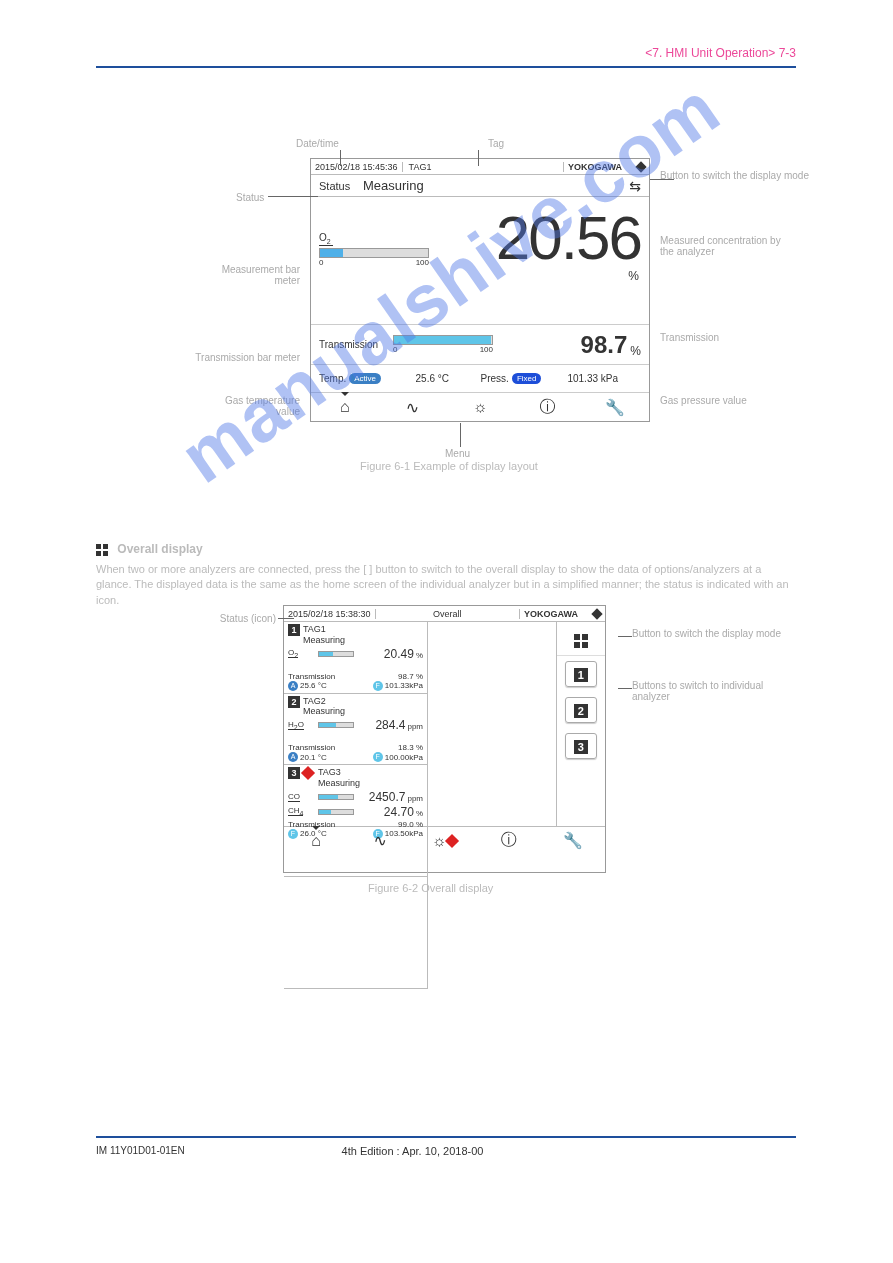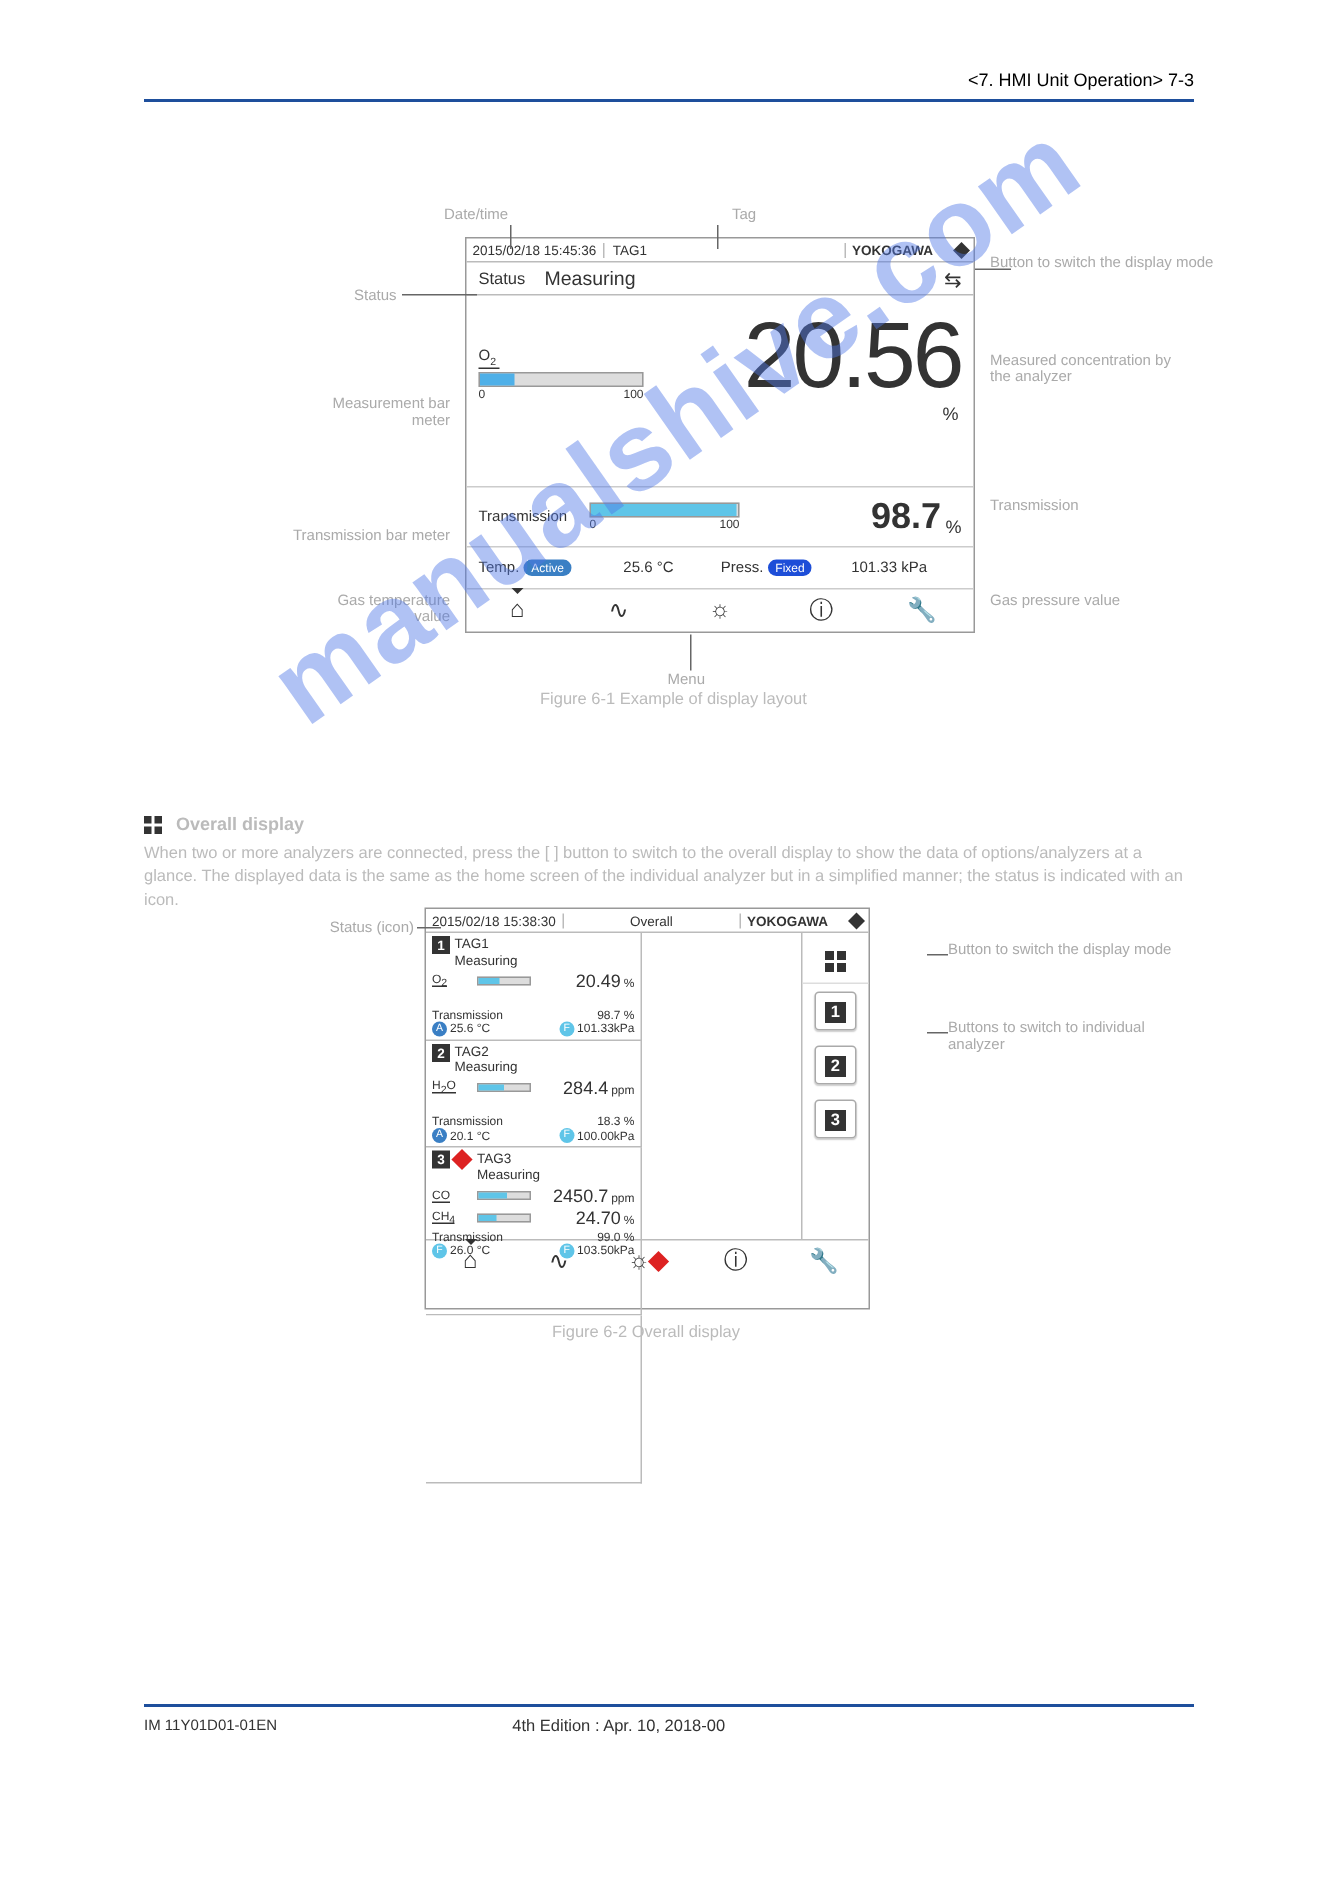--- a/index.html
+++ b/index.html
@@ -1,21 +1,21 @@
 <!DOCTYPE html>
 <html><head>
 <meta charset="utf-8">
 <style>
   * { box-sizing: border-box; margin: 0; padding: 0; }
   body { font-family: Arial, sans-serif; background: #fff; width: 893px; height: 1263px; position: relative; font-size: 11px; color: #333; }
   .page { position: relative; width: 893px; height: 1263px; }
   .rule { position: absolute; left: 96px; width: 700px; height: 2px; background: #1e4f9c; }
   .rule-top { top: 66px; }
   .rule-bot { top: 1136px; }
-  .header-right { position: absolute; top: 46px; right: 97px; font-size: 12px; color: #000000; text-align: right; }
+  .header-right { position: absolute; top: 46px; right: 97px; font-size: 12px; color: #ec4899; text-align: right; }
   .section-title { position: absolute; left: 96px; font-size: 12px; font-weight: bold; color: #bbb; }
   .body-text { position: absolute; left: 96px; width: 700px; font-size: 11px; color: #bbb; line-height: 1.4; }
   .footer-left { position: absolute; top: 1145px; left: 96px; font-size: 10px; color: #333; }
   .footer-center { position: absolute; top: 1145px; left: 0; width: 825px; text-align: center; font-size: 11px; color: #333; }
 
   
   .wm { position: absolute; top: 430px; left: 165px; font-size: 74px; font-weight: bold; color: rgba(80,120,230,0.45); transform: rotate(-35deg); transform-origin: left top; white-space: nowrap; letter-spacing: 1px; z-index: 5; pointer-events: none; }
 
   
   .figA { position: absolute; top: 158px; left: 310px; width: 340px; height: 264px; border: 1px solid #999; background: #fff; }
@@ -50,21 +50,21 @@
   .menubar { display:flex; justify-content: space-around; align-items: center; height: 28px; font-size: 16px; }
   .menubar .item { width: 30px; text-align:center; }
   .menubar .arrow { position: relative; }
   .menubar .arrow::before { content:""; position:absolute; top:-6px; left:50%; transform:translateX(-50%); border:4px solid transparent; border-top-color:#333;}
   .figcap { position: absolute; font-size: 10px; color: #aaa; }
 
   
   .leader { position: absolute; background: #666; z-index: 4; }
 
   
-  .figB { position: absolute; top: 605px; left: 283px; width: 297px; height: 268px; border: 1px solid #999; background: #fff; }
+  .figB { position: absolute; top: 605px; left: 283px; width: 323px; height: 268px; border: 1px solid #999; background: #fff; }
   .figB .topbar .tag.center { text-align:center; }
   .gridB { display:flex; height: 204px; }
   .tiles { width: 288px; display:flex; flex-wrap: wrap; }
   .tile { width: 144px; border-right: 1px solid #bbb; border-bottom: 1px solid #bbb; padding: 2px 4px; font-size: 9px; }
   .tile .hdr { display:flex; align-items:flex-start; gap: 3px; }
   .tile .hdr .num { width:12px; height:12px; background:#333; color:#fff; font-weight:bold; text-align:center; line-height:12px; font-size:9px; }
   .tile .hdr .alarm { width:10px; height:10px; background:#d22; transform: rotate(45deg); margin:1px 2px 0 0; }
   .tile .hdr .txt { line-height:1.2; }
   .gasrow { display:flex; align-items:center; margin-top: 1px; }
   .gasrow .gl { width:30px; font-size:8px; }

